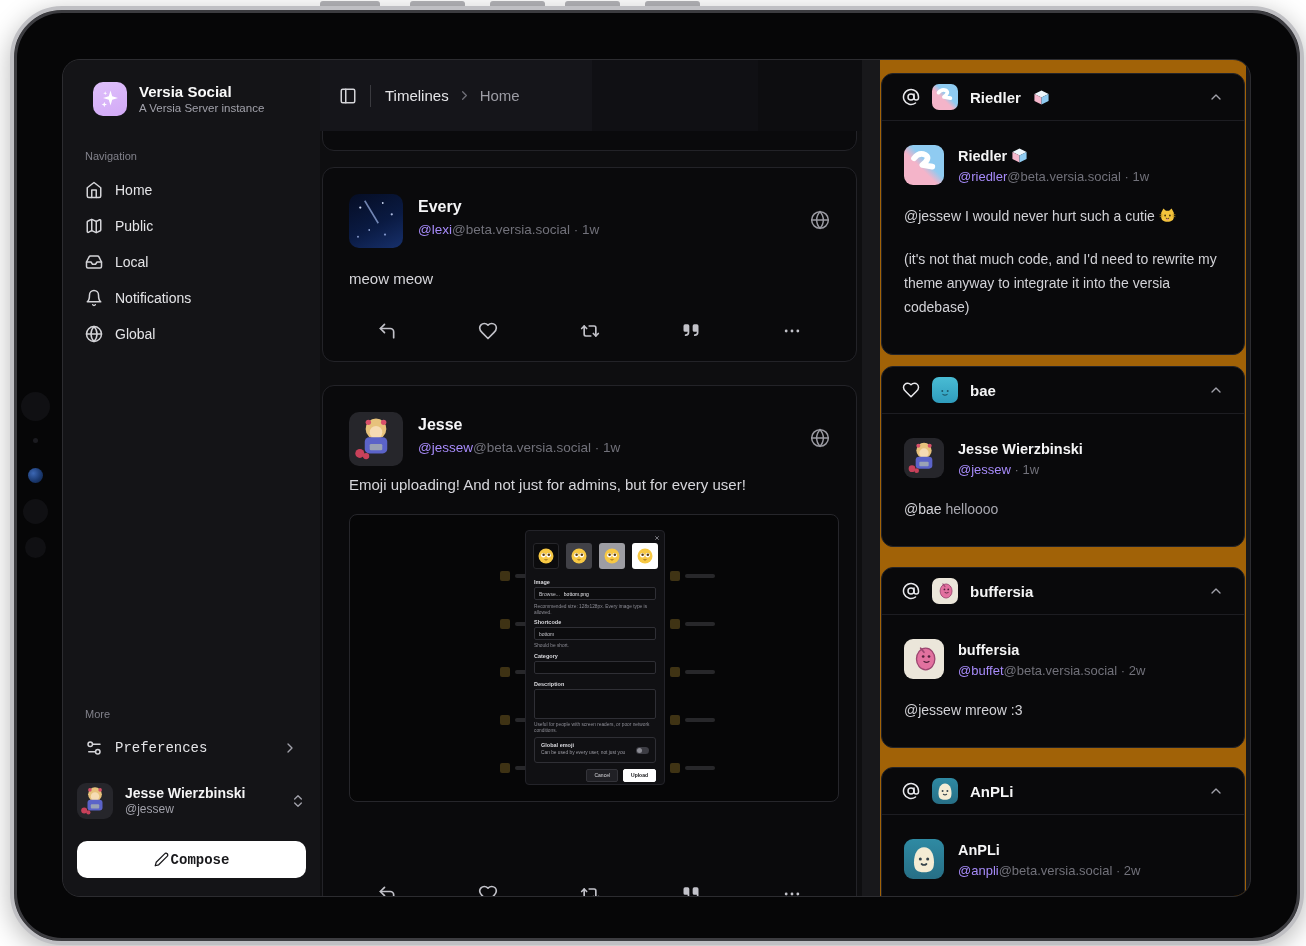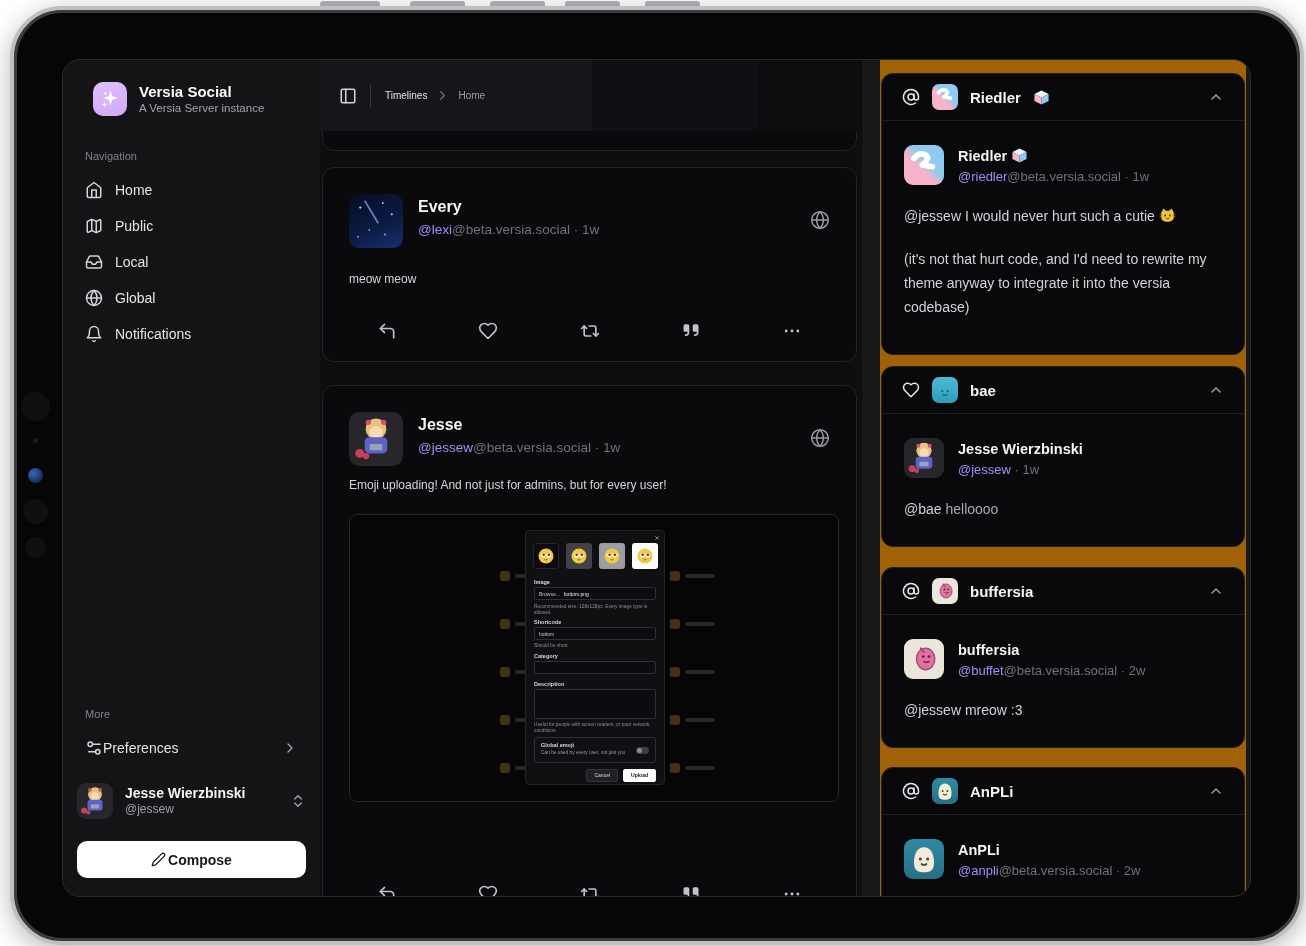--- a/index.html
+++ b/index.html
@@ -23,30 +23,30 @@
   .brand{position:absolute;left:30px;top:22px;display:flex;gap:12px;align-items:center;cursor:pointer;}
   .logo{width:34px;height:34px;border-radius:10px;background:linear-gradient(160deg,#dfc0fb,#d2a9f6);display:flex;align-items:center;justify-content:center;}
   .logo svg{width:24px;height:24px;}
   .brand-name{font-size:15px;font-weight:700;color:#fafafa;line-height:17px;}
   .brand-sub{font-size:11.5px;color:#a1a1aa;line-height:15px;margin-top:1px;}
   .sec-label{position:absolute;left:22px;font-size:11px;color:#81818a;}
   .nav{position:absolute;left:12px;top:112px;right:12px;}
   .nav-item{display:flex;align-items:center;gap:12px;height:36px;padding:0 10px;border-radius:8px;color:#e4e4e7;cursor:pointer;}
   .nav-item .nic{width:18px;height:18px;color:#d4d4d8;}
   .nav-item .nlabel{font-size:14px;}
-  .pref-row{position:absolute;left:12px;right:12px;top:672px;height:32px;display:flex;align-items:center;gap:0;padding:0 10px;color:#e4e4e7;cursor:pointer;}
+  .pref-row{position:absolute;left:12px;right:12px;top:672px;height:32px;display:flex;align-items:center;gap:12px;padding:0 10px;color:#e4e4e7;cursor:pointer;font-family:Liberation Mono, monospace;}
   .pref-row .nic{width:18px;height:18px;color:#d4d4d8;}
   .pref-row .nlabel{font-size:14px;flex:1;}
   .pref-row .chev{width:16px;height:16px;color:#a1a1aa;}
   .profile-row{position:absolute;left:14px;right:14px;top:720px;height:42px;display:flex;align-items:center;gap:12px;cursor:pointer;}
   .profile-row .pname{font-size:14px;font-weight:600;color:#f4f4f5;line-height:16px;}
   .profile-row .phandle{font-size:12px;color:#a1a1aa;line-height:15px;margin-top:1px;}
   .profile-row .chud{width:16px;height:16px;color:#a1a1aa;margin-left:auto;}
   .compose{position:absolute;left:14px;right:14px;top:781px;height:37px;border:none;border-radius:10px;background:#ffffff;
-    display:flex;align-items:center;justify-content:center;gap:2px;font-size:14px;font-weight:600;color:#18181b;cursor:pointer;font-family:Liberation Sans, sans-serif;}
+    display:flex;align-items:center;justify-content:center;gap:2px;font-size:14px;font-weight:600;color:#18181b;cursor:pointer;font-family:Liberation Mono, monospace;}
   .compose .cic{width:15px;height:15px;color:#18181b;}
 
   
   .avatar{display:inline-block;border-radius:10px;overflow:hidden;flex-shrink:0;}
   .avatar svg{width:100%;height:100%;display:block;}
   .av36{width:36px;height:36px;border-radius:9px;}
   .av54{width:54px;height:54px;border-radius:10px;}
   .av40{width:40px;height:40px;border-radius:9px;}
   .av26{width:26px;height:26px;border-radius:7px;}
   .av-lexi{background:linear-gradient(155deg,#050d24 0%,#0a1a42 55%,#17306b 100%);position:relative;}
@@ -57,34 +57,34 @@
   .av-anpli{background:linear-gradient(180deg,#2f8aa3,#276f86);}
 
   
   .main{position:absolute;left:257px;top:0;width:542px;height:836px;background:#0e0e10;overflow:hidden;}
   .tl-header{position:absolute;left:0;top:0;width:542px;height:71px;z-index:3;
     background:linear-gradient(90deg,#15151a 0px,#15151a 272px,#101014 272px,#101014 438px,#0d0d10 438px);
     display:flex;align-items:center;padding:0 0 0 16px;box-sizing:border-box;}
   .tgl{width:24px;height:24px;background:none;border:none;color:#d4d4d8;padding:3px;cursor:pointer;}
   .tgl svg{width:18px;height:18px;}
   .vdiv{width:1px;height:22px;background:#3a3a3f;margin:0 14px 0 10px;}
-  .crumb{font-size:10px;color:#e4e4e7;cursor:pointer;}
+  .crumb{font-size:15px;color:#e4e4e7;cursor:pointer;}
   .crumb.dim{color:#9c9ca4;}
   .crumb-sep{width:15px;height:15px;color:#6f6f78;margin:0 8px;}
   .partial-card,.post{position:absolute;left:2px;width:535px;background:#0a0a0c;border:1px solid #232328;border-radius:12px;box-sizing:border-box;}
   .partial-card{z-index:1;}
   .post{z-index:2;}
   .p-head{position:absolute;left:26px;top:26px;right:26px;display:flex;gap:15px;}
   .p-name{font-size:16px;font-weight:600;color:#f5f5f7;line-height:20px;margin-top:3px;}
   .p-handle{font-size:13.5px;margin-top:5px;}
   .mention{color:#a78bfa;cursor:pointer;text-align:center;}
   .hrest{color:#71717a;margin-top:16px;}
   .p-vis{position:absolute;right:0;top:16px;width:20px;height:20px;color:#9a9aa2;}
   .p-body{position:absolute;left:26px;right:26px;}
-  .p-body p{margin:0 0 18px;font-size:12px;line-height:22px;color:#d6d6db;}
+  .p-body p{margin:0 0 18px;font-size:15px;line-height:22px;color:#d6d6db;}
   .p-actions{position:absolute;left:26px;right:26px;display:flex;justify-content:space-between;padding:0 28px;}
   .act{width:20px;height:20px;background:none;border:none;color:#c2c2c9;padding:0;cursor:pointer;}
   .act svg{width:20px;height:20px;}
 
   
   .att{margin:0;position:relative;width:488px;height:286px;border-radius:8px;border:1px solid #26262b;
     background:#060607;overflow:hidden;cursor:pointer;}
   .bgrow{position:absolute;opacity:.25;display:flex;align-items:center;gap:5px;}
   .bgrow .sq{width:10px;height:10px;border-radius:2px;background:#e8b93c;}
   .bgrow .bar{width:30px;height:4px;border-radius:2px;background:#8a8a92;}
@@ -197,35 +197,35 @@
                 <svg class="icsvg" viewBox="0 0 24 24" fill="none" stroke="currentColor" stroke-width="2" stroke-linecap="round" stroke-linejoin="round">
                   <polyline points="22 12 16 12 14 15 10 15 8 12 2 12"></polyline>
                   <path d="M5.45 5.11 2 12v6a2 2 0 0 0 2 2h16a2 2 0 0 0 2-2v-6l-3.45-6.89A2 2 0 0 0 16.76 4H7.24a2 2 0 0 0-1.79 1.11z"></path>
                 </svg>
               </span>
             <span class="nlabel">Local</span>
           </div>
           <div class="nav-item">
             <span class="nic">
                 <svg class="icsvg" viewBox="0 0 24 24" fill="none" stroke="currentColor" stroke-width="2" stroke-linecap="round" stroke-linejoin="round">
+                  <path d="M6 8a6 6 0 0 1 12 0c0 7 3 9 3 9H3s3-2 3-9"></path>
+                  <path d="M10.3 21a1.94 1.94 0 0 0 3.4 0"></path>
+                </svg>
+              </span>
+            <span class="nlabel">Notifications</span>
+          </div>
+          <div class="nav-item">
+            <span class="nic">
+                <svg class="icsvg" viewBox="0 0 24 24" fill="none" stroke="currentColor" stroke-width="2" stroke-linecap="round" stroke-linejoin="round">
                   <circle cx="12" cy="12" r="10"></circle>
                   <path d="M12 2a14.5 14.5 0 0 0 0 20 14.5 14.5 0 0 0 0-20"></path>
                   <path d="M2 12h20"></path>
                 </svg>
               </span>
             <span class="nlabel">Global</span>
-          </div>
-          <div class="nav-item">
-            <span class="nic">
-                <svg class="icsvg" viewBox="0 0 24 24" fill="none" stroke="currentColor" stroke-width="2" stroke-linecap="round" stroke-linejoin="round">
-                  <path d="M6 8a6 6 0 0 1 12 0c0 7 3 9 3 9H3s3-2 3-9"></path>
-                  <path d="M10.3 21a1.94 1.94 0 0 0 3.4 0"></path>
-                </svg>
-              </span>
-            <span class="nlabel">Notifications</span>
           </div>
         </nav>
 
         <div class="sec-label" style="top:648px;">More</div>
 
         <div class="pref-row">
           <span class="nic">
               <svg class="icsvg" viewBox="0 0 24 24" fill="none" stroke="currentColor" stroke-width="2" stroke-linecap="round" stroke-linejoin="round">
                 <path d="M20 7h-9"></path>
                 <path d="M14 17H5"></path>
@@ -576,21 +576,21 @@
               </div>
             </div>
             <p class="n-text"><span>@jessew I would never hurt such a cutie</span><span class="catmoji"><svg viewBox="0 0 24 24">
                     <path fill="#f3c33c" d="M4 8.5 6.8 3.2 10 6h4l3.2-2.8L20 8.5v5.5c0 4-3.2 6-8 6s-8-2-8-6Z"></path>
                     <circle cx="9" cy="12" r="1.2" fill="#4a3a10"></circle>
                     <circle cx="15" cy="12" r="1.2" fill="#4a3a10"></circle>
                     <path d="M10.3 15.6q1.7 1.3 3.4 0" stroke="#4a3a10" stroke-width="1.2" fill="none" stroke-linecap="round"></path>
                     <path fill="#e8889a" d="M11 16.2h2v1.6q-1 .9-2 0Z"></path>
                     <path d="M2.5 11h3M2.5 13.5l3-.5M21.5 11h-3M21.5 13.5l-3-.5" stroke="#c79a22" stroke-width="0.9" stroke-linecap="round"></path>
                   </svg></span></p>
-            <p class="n-text">(it's not that hurt code, and I'd need to rewrite my theme anyway to integrate it into the versia codebase)</p>
+            <p class="n-text">(it's not that much code, and I'd need to rewrite my theme anyway to integrate it into the versia codebase)</p>
           </div>
         </section>
 
         <section class="ncard" style="top:306px;height:181px;">
           <header class="n-head">
             <span class="n-type">
                 <svg class="icsvg" viewBox="0 0 24 24" fill="none" stroke="currentColor" stroke-width="2" stroke-linecap="round" stroke-linejoin="round">
                   <path d="M19 14c1.49-1.46 3-3.21 3-5.5A5.5 5.5 0 0 0 16.5 3c-1.76 0-3 .5-4.5 2-1.5-1.5-2.74-2-4.5-2A5.5 5.5 0 0 0 2 8.5c0 2.3 1.5 4.05 3 5.5l7 7Z"></path>
                 </svg>
               </span>

